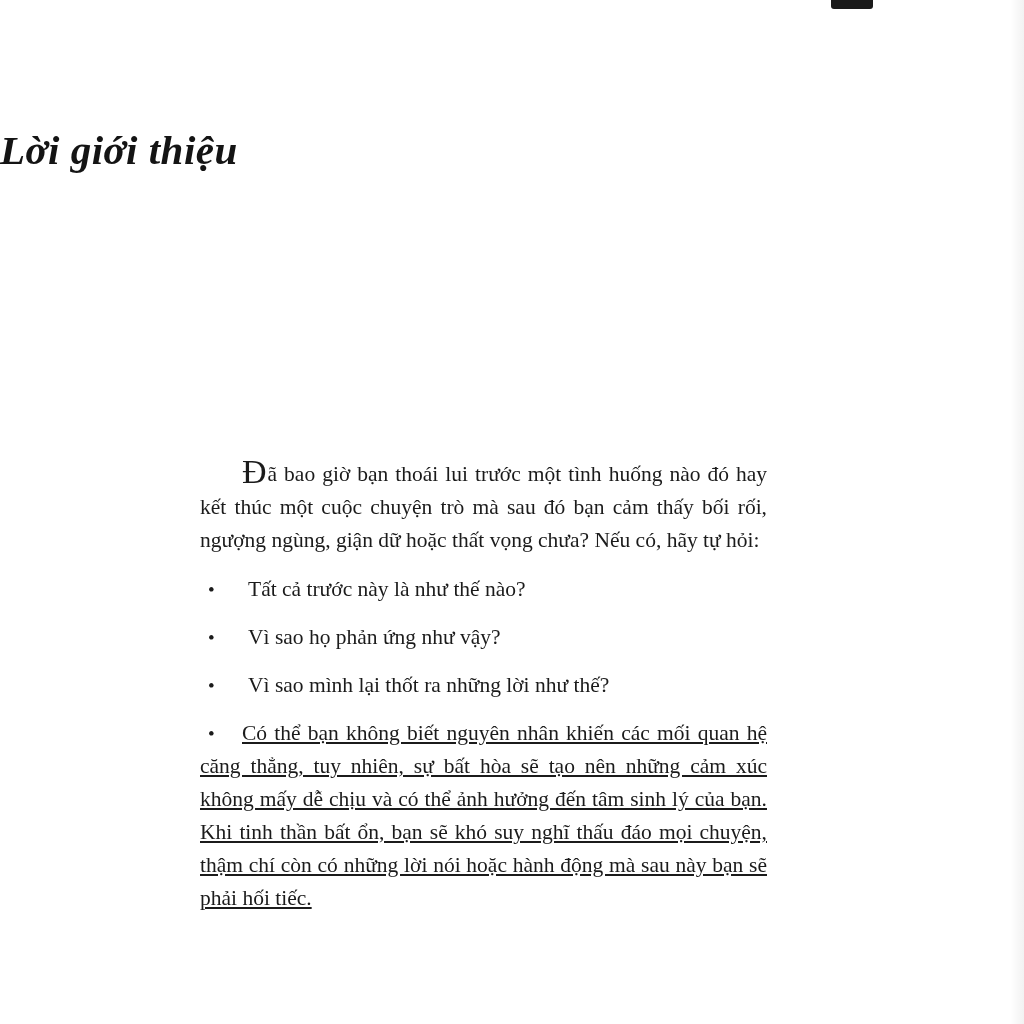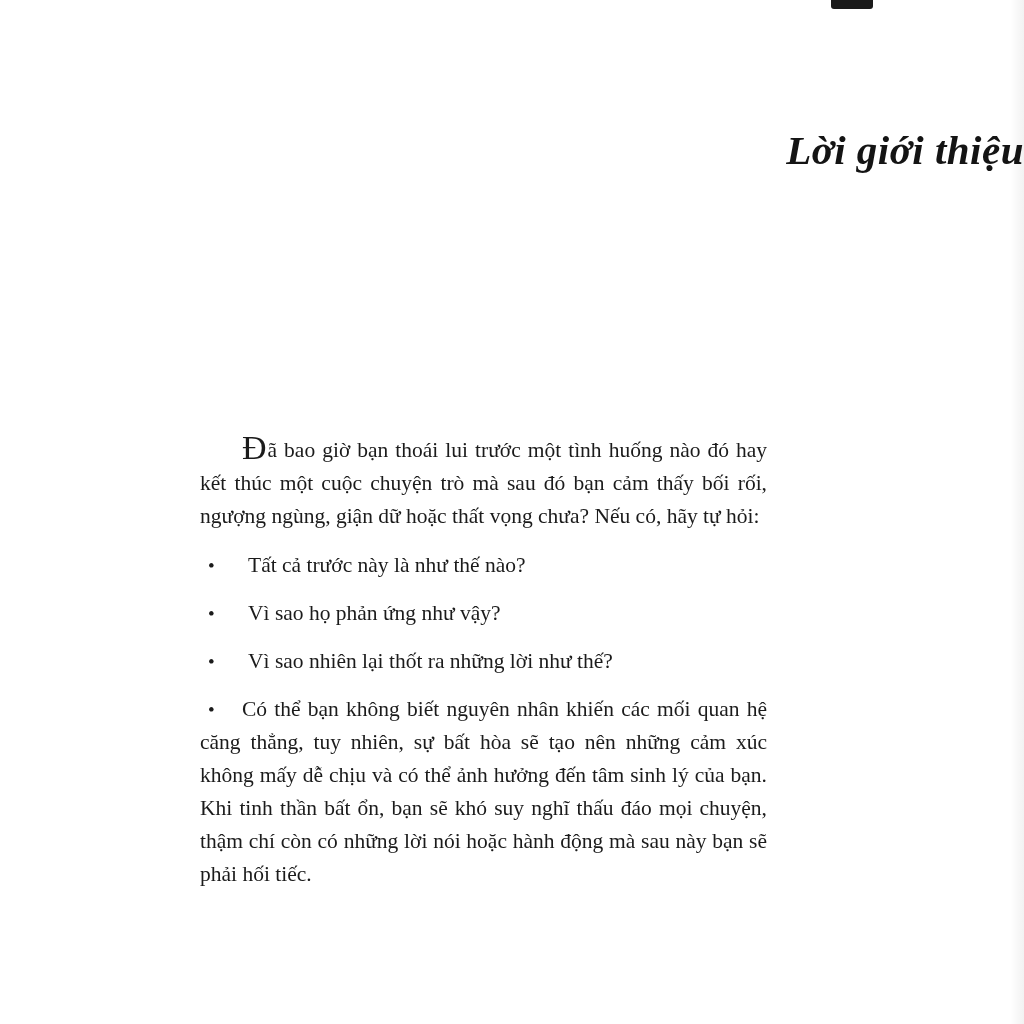--- a/index.html
+++ b/index.html
@@ -22,30 +22,30 @@
   .edge-shade {
     position:absolute;
     top:0; right:0;
     width:14px; height:1024px;
     background:linear-gradient(to right, rgba(0,0,0,0) 0%, rgba(0,0,0,0.05) 100%);
   }
   .chapter-title {
     position:absolute;
     top:126px; left:0;
     width:100%;
-    text-align:right;
+    text-align:left;
     font-size:41px;
     font-style:italic;
     font-weight:600;
     letter-spacing:0.5px;
     color:#141414;
   }
   .text-block {
     position:absolute;
-    top:434px;
+    top:458px;
     left:200px;
     width:567px;
     font-size:21.5px;
     line-height:33px;
     text-align:justify;
   }
   .para { text-align:justify; }
   .para.indent { text-indent:42px; }
   .initial-cap {
     font-size:34px;
@@ -62,21 +62,21 @@
     position:relative;
     padding-left:48px;
     margin-bottom:15px;
     text-align:left;
   }
   .bullet-marker {
     position:absolute;
     left:8px; top:0;
     font-size:19px;
   }
-  .para2 { margin-top:8px; }
+  .para2 { margin-top:8px;text-decoration:underline; }
 </style>
 </head>
 <body>
 
 <div class="page">
 
   <div class="scan-mark"></div>
   <div class="edge-shade"></div>
 
   <h1 class="chapter-title">Lời giới thiệu</h1>
@@ -89,21 +89,21 @@
       <li class="bullet-item">
         <span class="bullet-marker">•</span>
         <span>Tất cả trước này là như thế nào?</span>
       </li>
       <li class="bullet-item">
         <span class="bullet-marker">•</span>
         <span>Vì sao họ phản ứng như vậy?</span>
       </li>
       <li class="bullet-item">
         <span class="bullet-marker">•</span>
-        <span>Vì sao nhiên lại thốt ra những lời như thế?</span>
+        <span>Vì sao mình lại thốt ra những lời như thế?</span>
       </li>
       <li class="bullet-item">
         <span class="bullet-marker">•</span>
       </li>
     </ul>
 
     <p class="para indent para2">Có thể bạn không biết nguyên nhân khiến các mối quan hệ căng thẳng, tuy nhiên, sự bất hòa sẽ tạo nên những cảm xúc không mấy dễ chịu và có thể ảnh hưởng đến tâm sinh lý của bạn. Khi tinh thần bất ổn, bạn sẽ khó suy nghĩ thấu đáo mọi chuyện, thậm chí còn có những lời nói hoặc hành động mà sau này bạn sẽ phải hối tiếc.</p>
 
   </div>
 </div>

